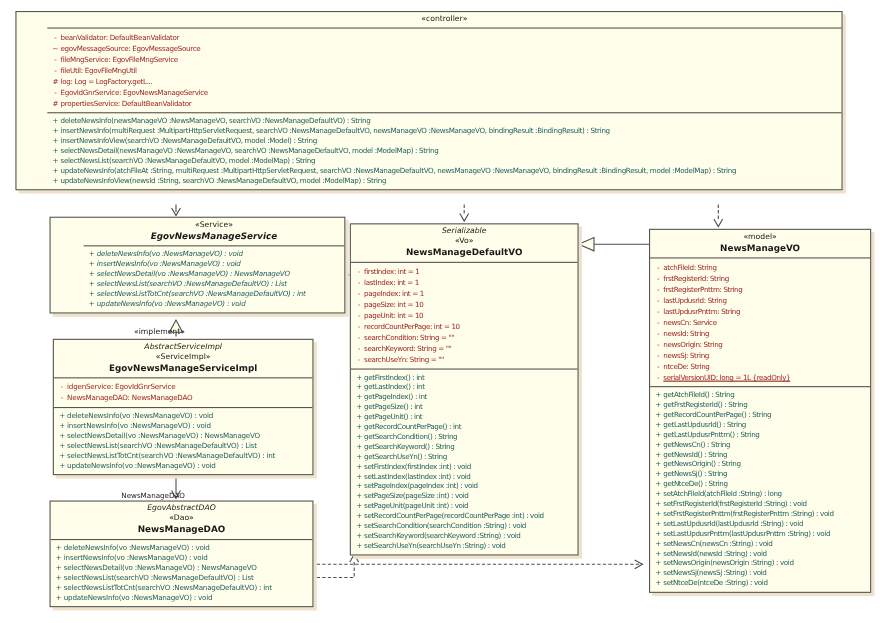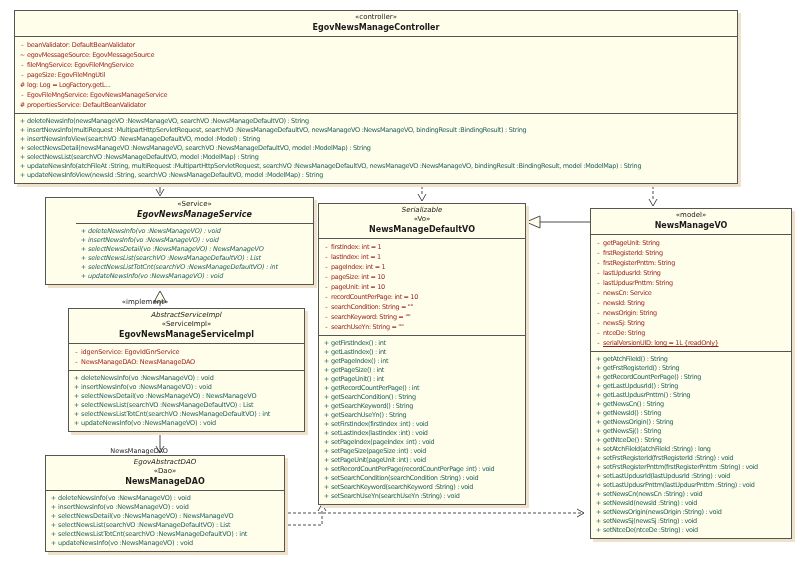--- a/index.html
+++ b/index.html
@@ -60,50 +60,49 @@
       <path d="M283,525 L322,525 L322,510" stroke-dasharray="3,2"></path>
       <polyline points="318,511 322,504 326,511"></polyline>
 
       <line x1="539" y1="222" x2="590" y2="222"></line>
       <polygon points="526,222 540,216 540,228" fill="#fefeea"></polygon>
     </g>
     <text x="145" y="304" font-size="7" fill="#222" text-anchor="middle">«implement»</text>
     <text x="168" y="453" font-size="6.5" fill="#222" text-anchor="end">NewsManageDAO</text>
   </svg>
 
-  <div class="uml-class" id="c0" style="left:14px;top:10px;width:722px;">
+  <div class="uml-class" id="c0" style="left:14px;top:10px;width:722px;padding-left:28px;">
     <div class="title">
 
       <div class="stereo">«controller»</div>
-      <div class="cname">EgovNewsManageController</div>
     </div>
     <div class="fields">
         <div class="row">
           <span class="vis">-</span>
           <span class="txt">beanValidator: DefaultBeanValidator</span>
         </div>
         <div class="row">
           <span class="vis">~</span>
           <span class="txt">egovMessageSource: EgovMessageSource</span>
         </div>
         <div class="row">
           <span class="vis">-</span>
           <span class="txt">fileMngService: EgovFileMngService</span>
         </div>
         <div class="row">
           <span class="vis">-</span>
-          <span class="txt">pageSize: EgovFileMngUtil</span>
+          <span class="txt">fileUtil: EgovFileMngUtil</span>
         </div>
         <div class="row">
           <span class="vis">#</span>
           <span class="txt">log: Log = LogFactory.getL...</span>
         </div>
         <div class="row">
           <span class="vis">-</span>
-          <span class="txt">EgovFileMngService: EgovNewsManageService</span>
+          <span class="txt">EgovIdGnrService: EgovNewsManageService</span>
         </div>
         <div class="row">
           <span class="vis">#</span>
           <span class="txt">propertiesService: DefaultBeanValidator</span>
         </div>
       </div>
     <div class="methods">
         <div class="row">
           <span class="vis">+</span>
           <span class="txt">deleteNewsInfo(newsManageVO :NewsManageVO, searchVO :NewsManageDefaultVO) : String</span>
@@ -292,21 +291,21 @@
 
   <div class="uml-class" id="c3" style="left:590px;top:208px;width:200px;">
     <div class="title">
 
       <div class="stereo">«model»</div>
       <div class="cname">NewsManageVO</div>
     </div>
     <div class="fields">
         <div class="row">
           <span class="vis">-</span>
-          <span class="txt">getPageUnit: String</span>
+          <span class="txt">atchFileId: String</span>
         </div>
         <div class="row">
           <span class="vis">-</span>
           <span class="txt">frstRegisterId: String</span>
         </div>
         <div class="row">
           <span class="vis">-</span>
           <span class="txt">frstRegisterPnttm: String</span>
         </div>
         <div class="row">
@@ -419,21 +418,21 @@
           <span class="vis">+</span>
           <span class="txt">setNewsSj(newsSj :String) : void</span>
         </div>
         <div class="row">
           <span class="vis">+</span>
           <span class="txt">setNtceDe(ntceDe :String) : void</span>
         </div>
       </div>
   </div>
 
-  <div class="uml-class" id="c4" style="left:48px;top:308px;width:235px;margin-left:20px;">
+  <div class="uml-class" id="c4" style="left:48px;top:308px;width:235px;">
     <div class="title">
       <div class="corner">AbstractServiceImpl</div>
       <div class="stereo">«ServiceImpl»</div>
       <div class="cname">EgovNewsManageServiceImpl</div>
     </div>
     <div class="fields">
         <div class="row">
           <span class="vis">-</span>
           <span class="txt">idgenService: EgovIdGnrService</span>
         </div>

